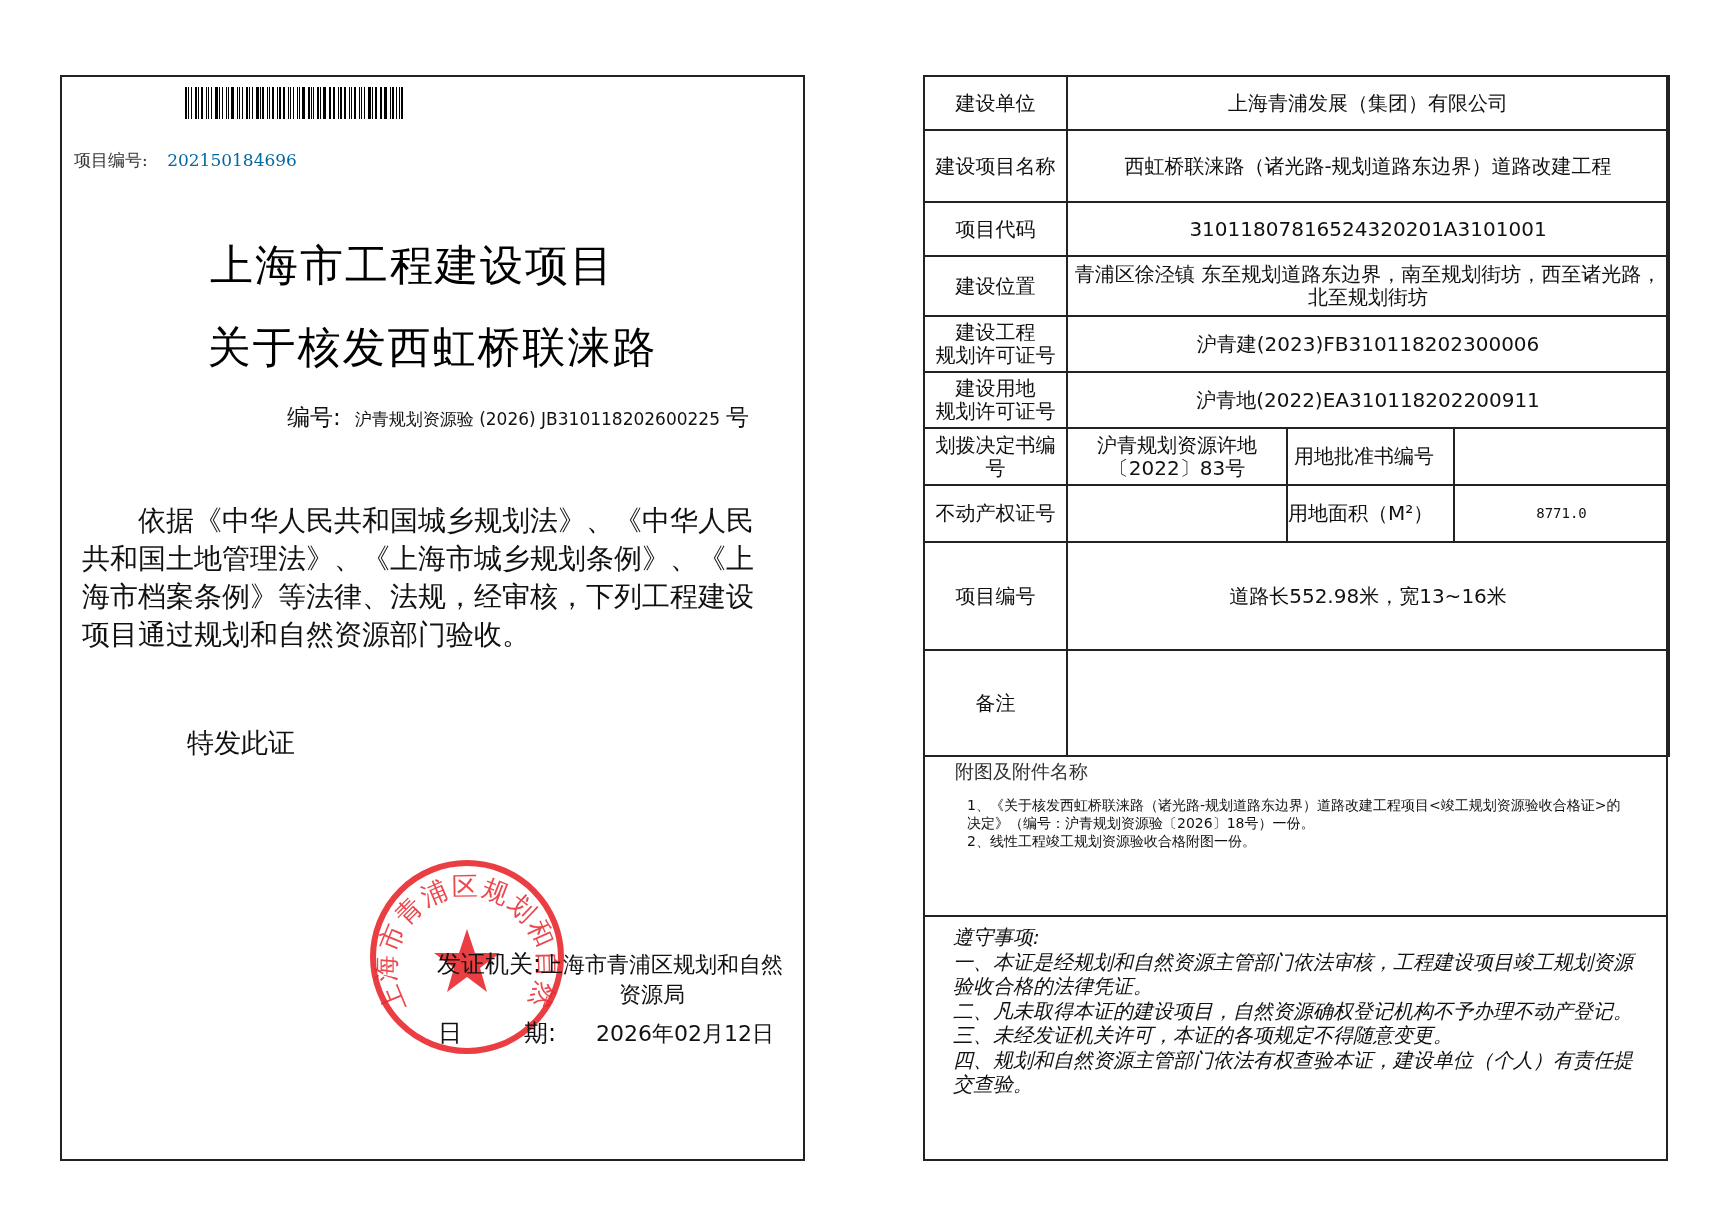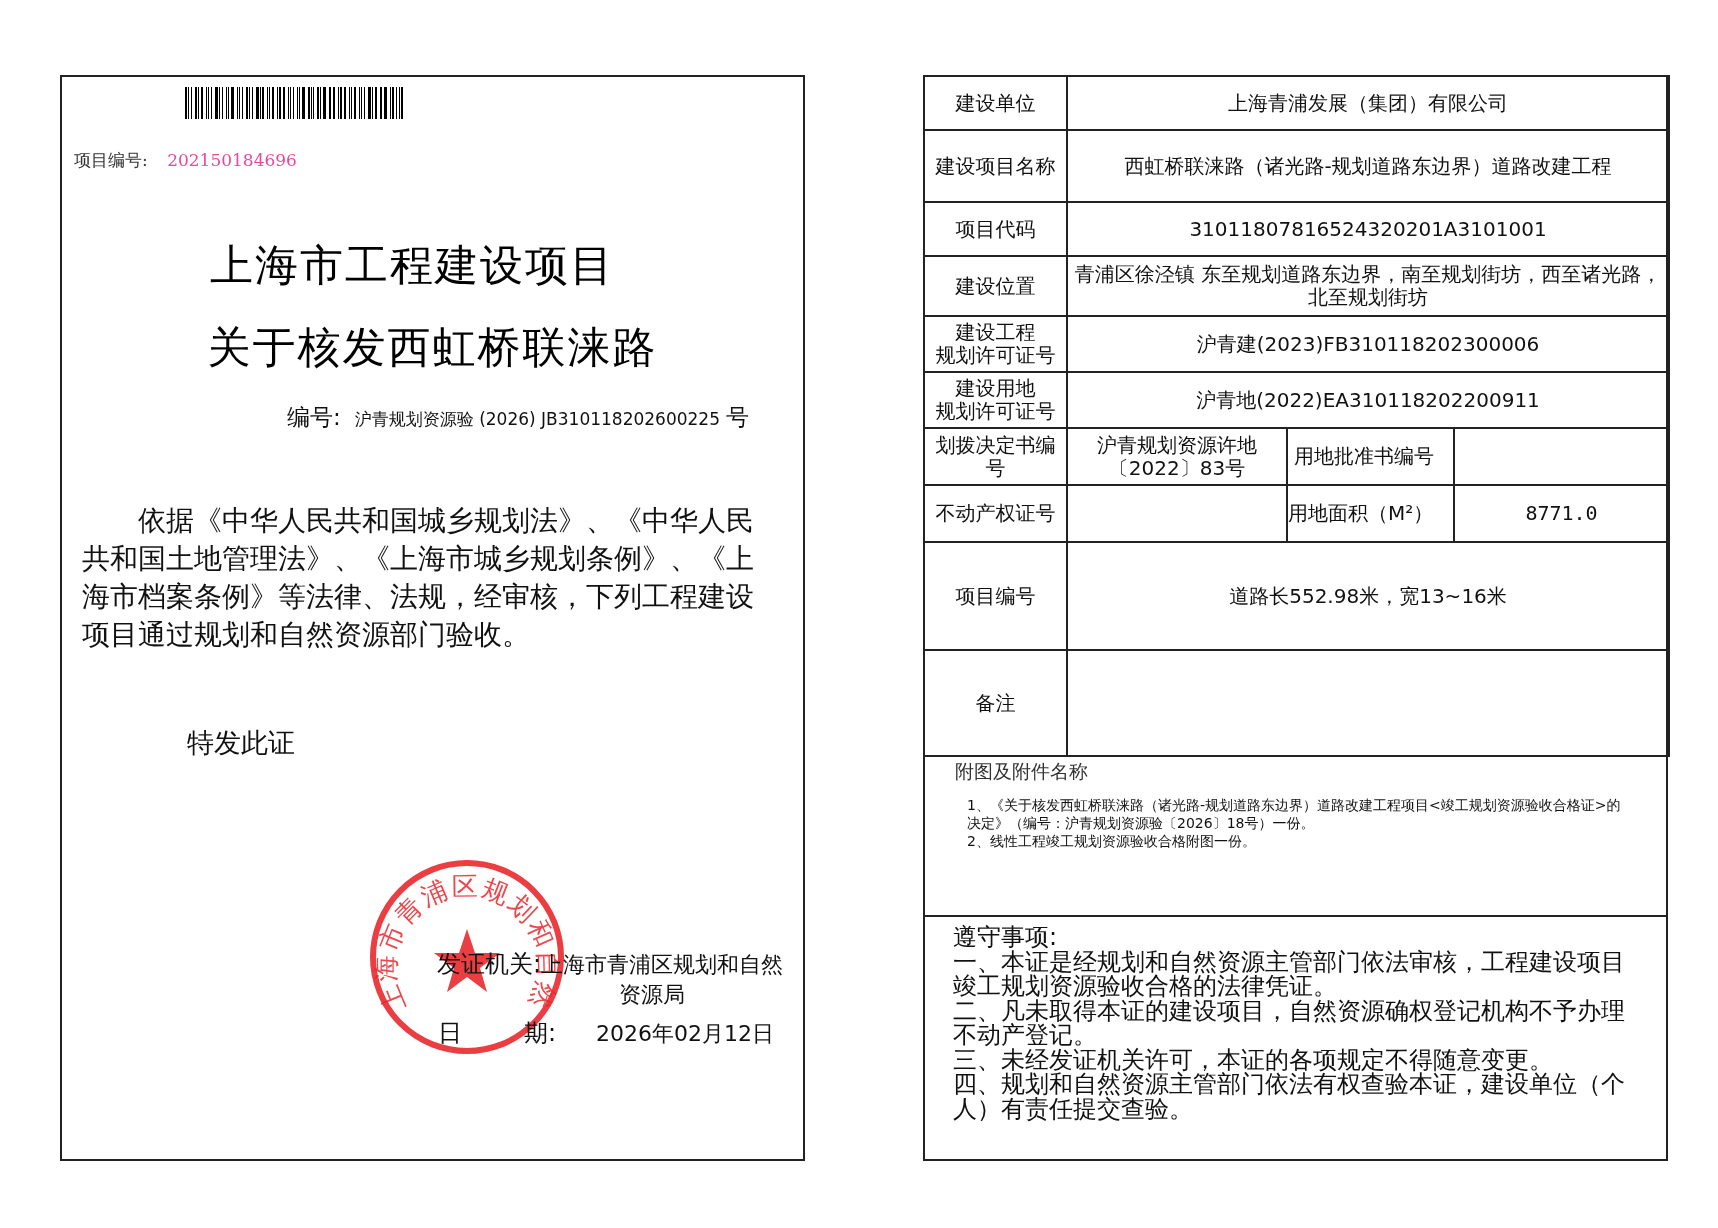--- a/index.html
+++ b/index.html
@@ -5,21 +5,21 @@
   html, body { margin:0; padding:0; background:#ffffff; }
   body { width:1718px; height:1228px; position:relative; overflow:hidden;
          font-family:"DejaVu Sans","Liberation Sans",sans-serif; color:#111; }
   .page { position:absolute; box-sizing:border-box; border:2px solid #222; background:#fff; }
   #left-page { left:60px; top:75px; width:745px; height:1086px; }
   #right-page { left:923px; top:75px; width:745px; height:1086px; }
 
   .barcode { position:absolute; left:123px; top:10px; width:220px; height:32px; display:flex; align-items:stretch; }
   .barcode i { display:block; background:#000; margin-right:1px; }
   .proj-no { position:absolute; left:12px; top:72px; font-family:"DejaVu Serif","Liberation Serif",serif; font-size:17px; color:#333; }
-  .proj-no .val { margin-left:14px; color:#ec4899; }
+  .proj-no .val { margin-left:14px; color:#0369a1; }
   .title { position:absolute; left:0; width:100%; text-align:center; font-size:43px; letter-spacing:2px; color:#000; }
   .t1 { top:160px; left:-20px; }
   .t2 { top:242px; }
   .cert-no { position:absolute; left:225px; top:325px; font-size:17px; }
   .cert-no .lbl { font-size:23px; margin-right:14px; }
   .cert-no .suffix { font-size:23px; margin-left:6px; }
   .body-text { position:absolute; left:20px; top:425px; width:690px; font-size:28px; line-height:38px; text-indent:2em; }
   .special { position:absolute; left:125px; top:648px; font-size:27px; }
   .seal { position:absolute; left:305px; top:780px; width:200px; height:200px; }
   .issuer { position:absolute; left:375px; top:843px; font-size:22px; width:360px;margin-top:28px; }
@@ -33,21 +33,21 @@
   table.form { position:absolute; left:-2px; top:-2px; width:745px; border-collapse:collapse; table-layout:fixed; }
   table.form td { border:2px solid #222; box-sizing:border-box; text-align:center; vertical-align:middle; font-size:20px; padding:0 2px; line-height:23px; }
   td.lbl { font-size:20px; }
   td.small { font-size:15px; line-height:18px; }
   td.small2 { font-size:17px; }
   td.scale { text-align:left; vertical-align:top; padding:12px 12px; font-size:14px; }
   .attach { position:absolute; left:0; top:672px; width:100%; height:170px; border-top:0;padding-left:40px; }
   .attach .h { position:absolute; left:30px; top:10px; font-size:19px; color:#333; }
   .attach .items { position:absolute; left:42px; top:47px; font-size:14px; line-height:18px; width:660px; }
   .notes { position:absolute; left:0; top:838px; width:100%; height:246px; border-top:2px solid #222; box-sizing:border-box; }
-  .notes .c { position:absolute; left:28px; top:8px; width:690px; font-size:24px; line-height:24.5px; }
+  .notes .c { position:absolute; left:28px; top:8px; width:690px; font-size:20px; line-height:24.5px;font-style:italic; }
   .notes p { margin:0; }
 </style>
 </head>
 <body>
 
 <div id="left-page" class="page">
   <div class="barcode" id="barcode">
       <i style="width: 2px; margin-right: 1px;"></i>
       <i style="width: 1px; margin-right: 2px;"></i>
       <i style="width: 1px; margin-right: 3px;"></i>
@@ -182,21 +182,21 @@
     <tr style="height:57px">
       <td class="small2">划拨决定书编号</td>
       <td class="small">沪青规划资源许地〔2022〕83号</td>
       <td class="lbl" style="text-align:left;padding-left:6px">用地批准书编号</td>
       <td></td>
     </tr>
     <tr style="height:57px">
       <td class="lbl">不动产权证号</td>
       <td></td>
       <td class="lbl" style="text-align:left;padding-left:0">用地面积（M²）</td>
-      <td style="font-size:20px;font-family:'DejaVu Sans Mono',monospace">8771.0</td>
+      <td style="font-size:14px;font-family:'DejaVu Sans Mono',monospace">8771.0</td>
     </tr>
     <tr style="height:108px">
       <td class="lbl">项目编号</td>
       <td colspan="3" class="scale">道路长552.98米，宽13~16米</td>
     </tr>
     <tr style="height:106px">
       <td class="lbl">备注</td>
       <td colspan="3"></td>
     </tr>
   </tbody>

